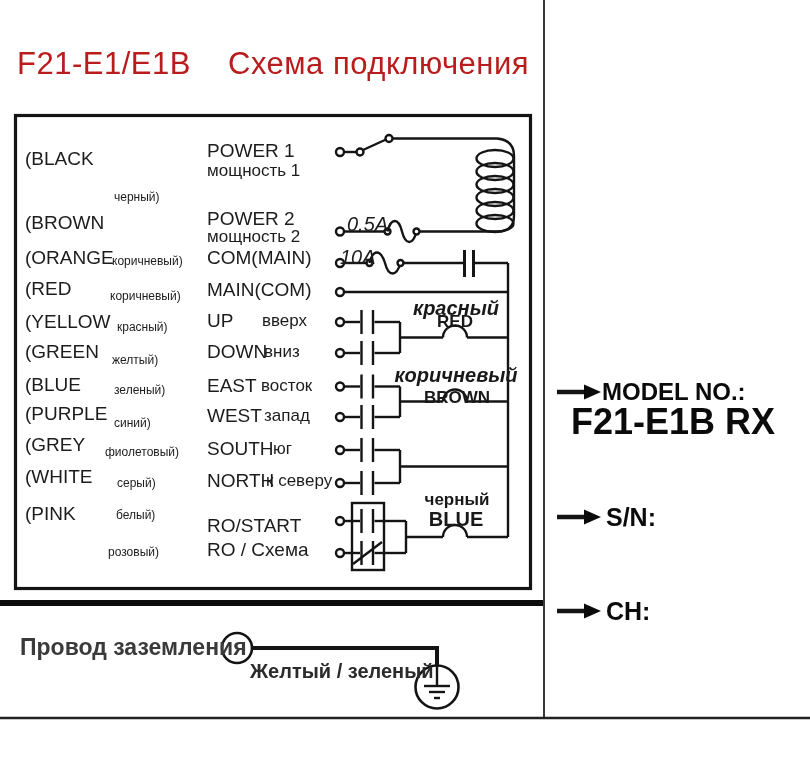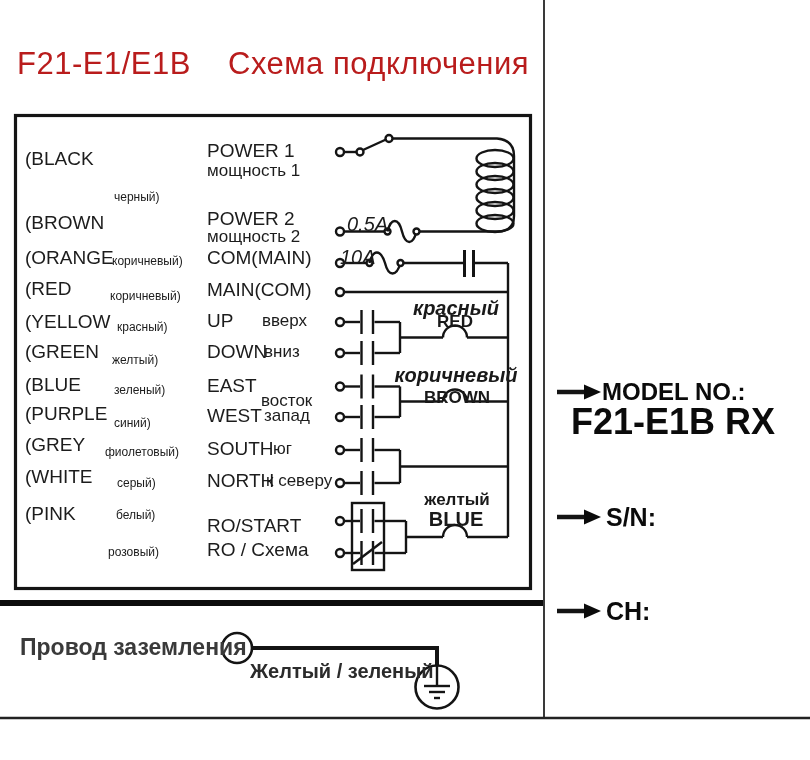--- a/index.html
+++ b/index.html
@@ -220,21 +220,21 @@
   <div class="t sz17" style="left:262px;top:312px">вверх</div>
 
   <div class="t sz19" style="left:25px;top:342px">(GREEN</div>
   <div class="t sz16" style="left:114px;top:343px">зеленый)</div>
   <div class="t sz19" style="left:207px;top:342px">DOWN</div>
   <div class="t sz17" style="left:264px;top:343px">вниз</div>
 
   <div class="t sz19" style="left:25px;top:375px">(BLUE</div>
   <div class="t sz16" style="left:114px;top:376px">синий)</div>
   <div class="t sz19" style="left:207px;top:376px">EAST</div>
-  <div class="t sz17" style="left:261px;top:392px">восток</div>
+  <div class="t sz17" style="left:261px;top:377px">восток</div>
 
   <div class="t sz19" style="left:25px;top:404px">(PURPLE</div>
   <div class="t sz16" style="left:105px;top:405px">фиолетовый)</div>
   <div class="t sz19" style="left:207px;top:406px">WEST</div>
   <div class="t sz17" style="left:264px;top:407px">запад</div>
 
   <div class="t sz19" style="left:25px;top:435px">(GREY</div>
   <div class="t sz16" style="left:117px;top:436px">серый)</div>
   <div class="t sz19" style="left:207px;top:439px">SOUTH</div>
   <div class="t sz17" style="left:273px;top:440px">юг</div>
@@ -249,21 +249,21 @@
   <div class="t sz19" style="left:207px;top:516px">RO/START</div>
   <div class="t sz19" style="left:207px;top:540px">RO / Схема</div>
 
   <div class="t sz15" style="left:347px;top:214px">0.5A</div>
   <div class="t sz15" style="left:340px;top:247px">10A</div>
 
   <div class="t sz15 wl ctr" style="left:456px;top:298px">красный</div>
   <div class="t sz17 wl ctr" style="left:455px;top:313px">RED</div>
   <div class="t sz15 wl ctr" style="left:456px;top:365px">коричневый</div>
   <div class="t sz17 wl ctr" style="left:457px;top:389px">BROWN</div>
-  <div class="t sz17 wl ctr" style="left:457px;top:491px">желтый</div>
+  <div class="t sz17 wl ctr" style="left:457px;top:491px">черный</div>
   <div class="t wl ctr" style="left:456px;top:509px;font-size:20px">BLUE</div>
 
   <div class="t gnd1" style="left:20px;top:635px">Провод заземления</div>
   <div class="t rp" style="left:602px;top:379px;font-size:24px">MODEL NO.:</div>
 
   <div class="t gnd2" style="left:250px;top:661px">Желтый / зеленый</div>
   <div class="t rp" style="left:571px;top:403px;font-size:36px">F21-E1B RX</div>
   <div class="t rp" style="left:606px;top:504px;font-size:25px">S/N:</div>
   <div class="t rp" style="left:606px;top:598px;font-size:25px">CH:</div>
 

